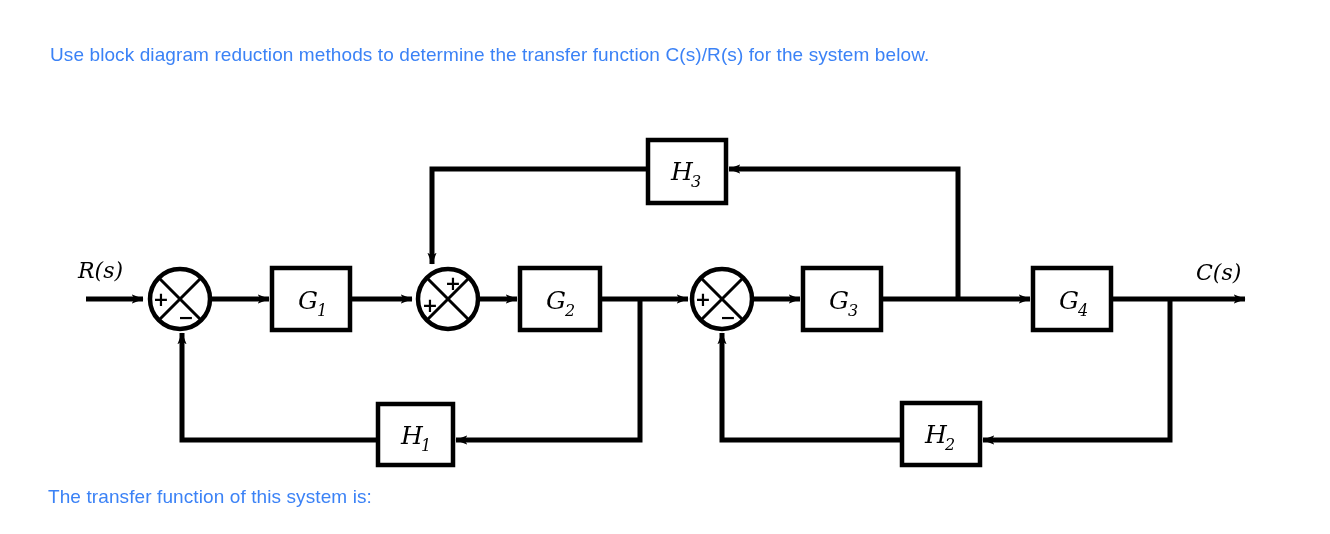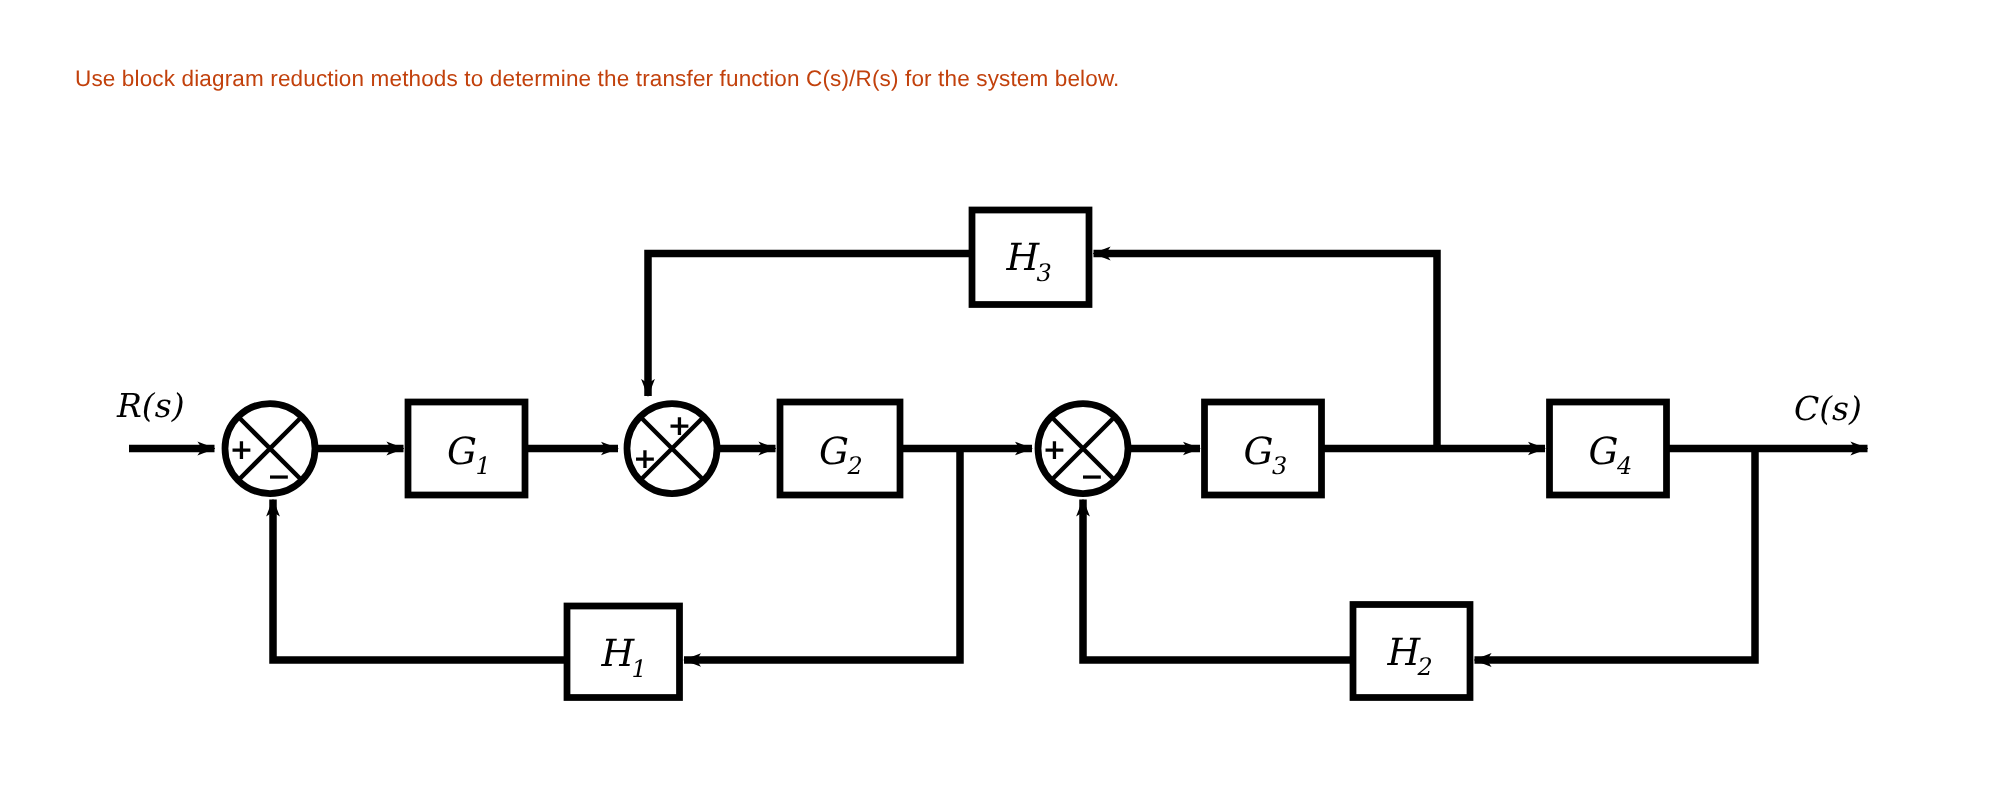--- a/index.html
+++ b/index.html
@@ -16,22 +16,22 @@
   }
   #stage {
     position: absolute;
     left: 0; top: 0;
     width: 1330px;
     height: 534px;
   }
   .prose {
     position: absolute;
     font-family: "Liberation Sans", sans-serif;
-    font-size: 15px;
-    color: #c2410c;
+    font-size: 19px;
+    color: #3b82f6;
     white-space: nowrap;
     letter-spacing: 0.1px;
   }
   #prompt-text { left: 50px; top: 44px; }
   #closing-text { left: 48px; top: 486px; }
 
   #diagram-svg {
     position: absolute;
     left: 0; top: 0;
     width: 1330px;
@@ -177,13 +177,14 @@
         <line x1="743" y1="278" x2="701" y2="320" stroke="#000000" stroke-width="3"></line>
         <text class="sign-glyph" x="703" y="306" text-anchor="middle">+</text>
         <text class="sign-glyph" x="728" y="324" text-anchor="middle">−</text>
       </g>
     </g>
 
     <text class="io-label" x="78" y="278">R(s)</text>
     <text class="io-label" x="1196" y="280">C(s)</text>
   </svg>
 
+  <div class="prose" id="closing-text">The transfer function of this system is:</div>
 </div>
 
 </body></html>

